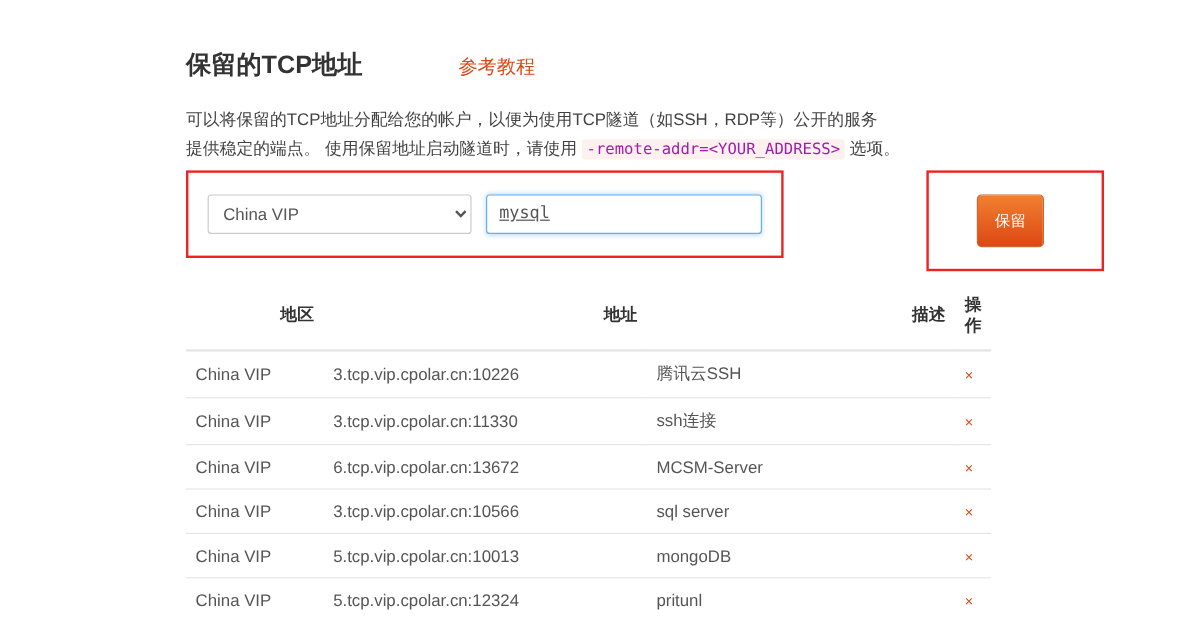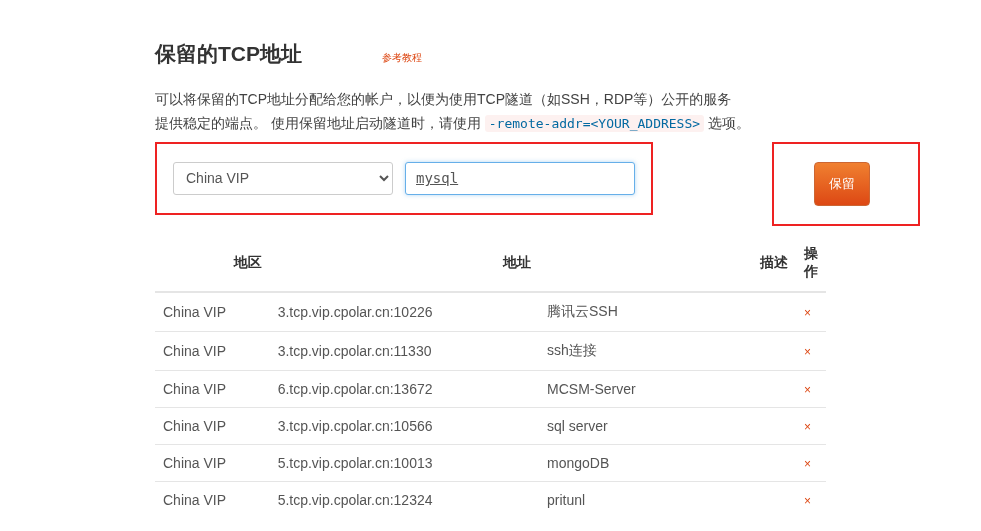--- a/index.html
+++ b/index.html
@@ -23,32 +23,32 @@
       align-items: baseline;
       gap: 80px;
       margin-bottom: 20px;
     }
     .page-title {
       font-size: 21px;
       font-weight: bold;
       color: #333;
     }
     .tutorial-link {
-      font-size: 10px;
+      font-size: 16px;
       color: #dd4814;
     }
     .description {
       font-size: 14px;
       color: #424242;
       line-height: 1.7;
       margin-bottom: 6px;
     }
     .code-inline {
       background: #fdf1f0;
-      color: #0369a1;
+      color: #a21caf;
       padding: 1px 4px;
       border-radius: 3px;
       font-family: Consolas, Monaco, monospace;
       font-size: 13px;
     }
     .form-row {
       display: flex;
       align-items: center;
       margin-bottom: 20px;
       position: relative;

